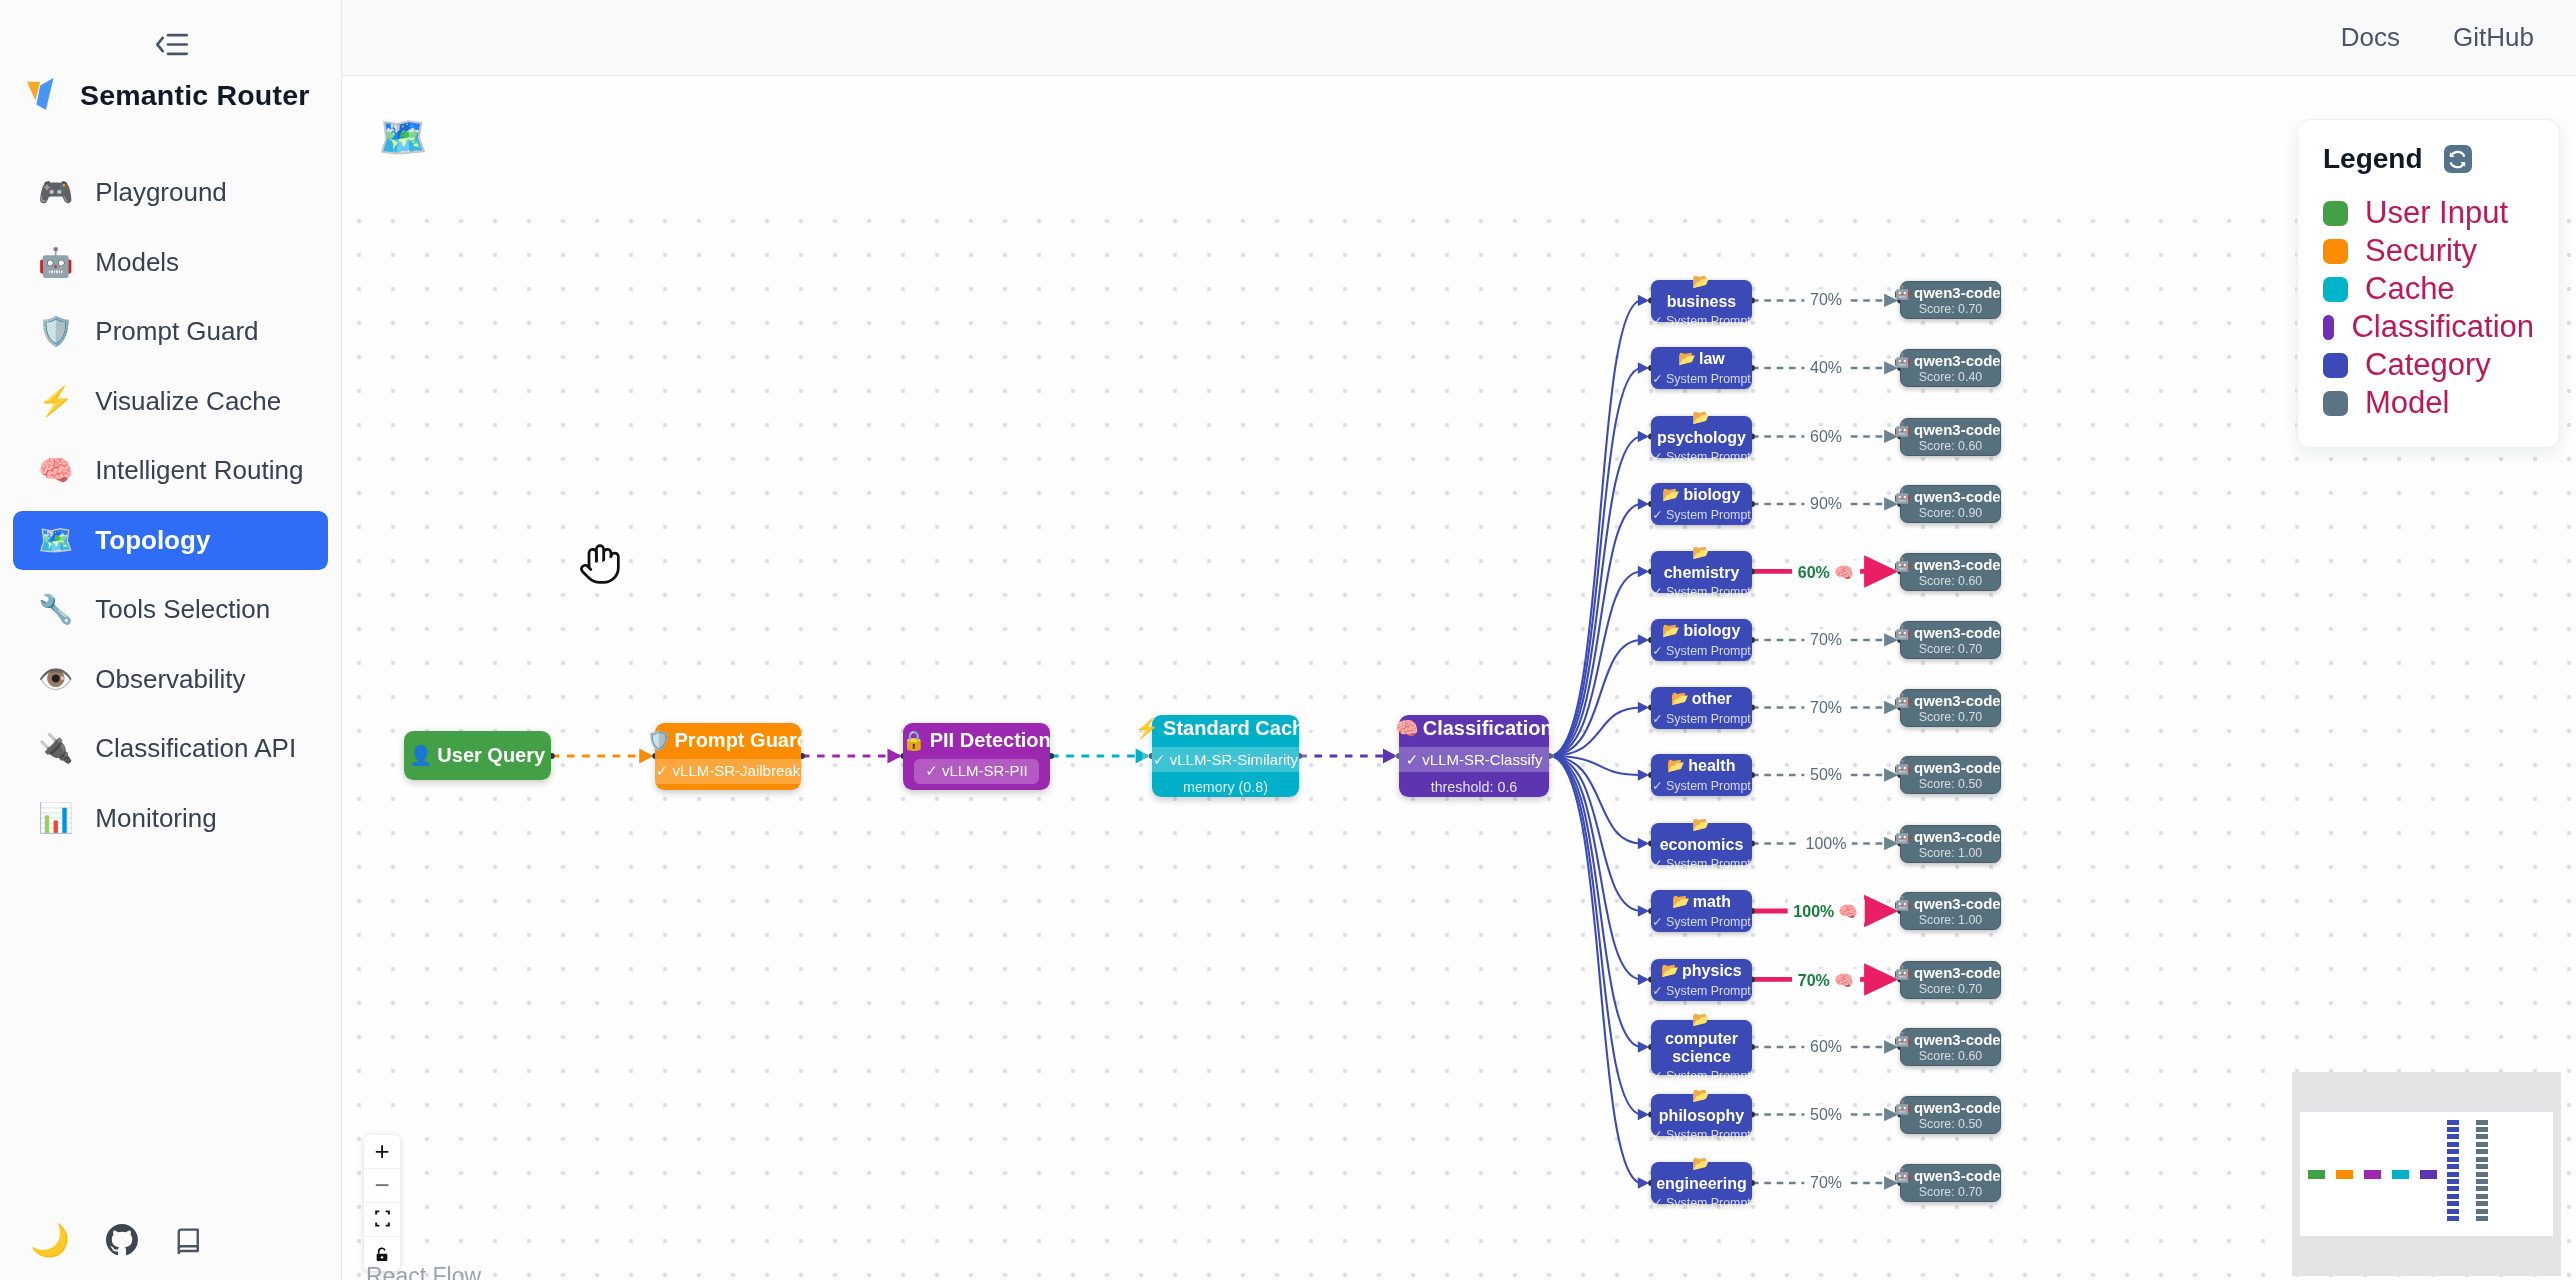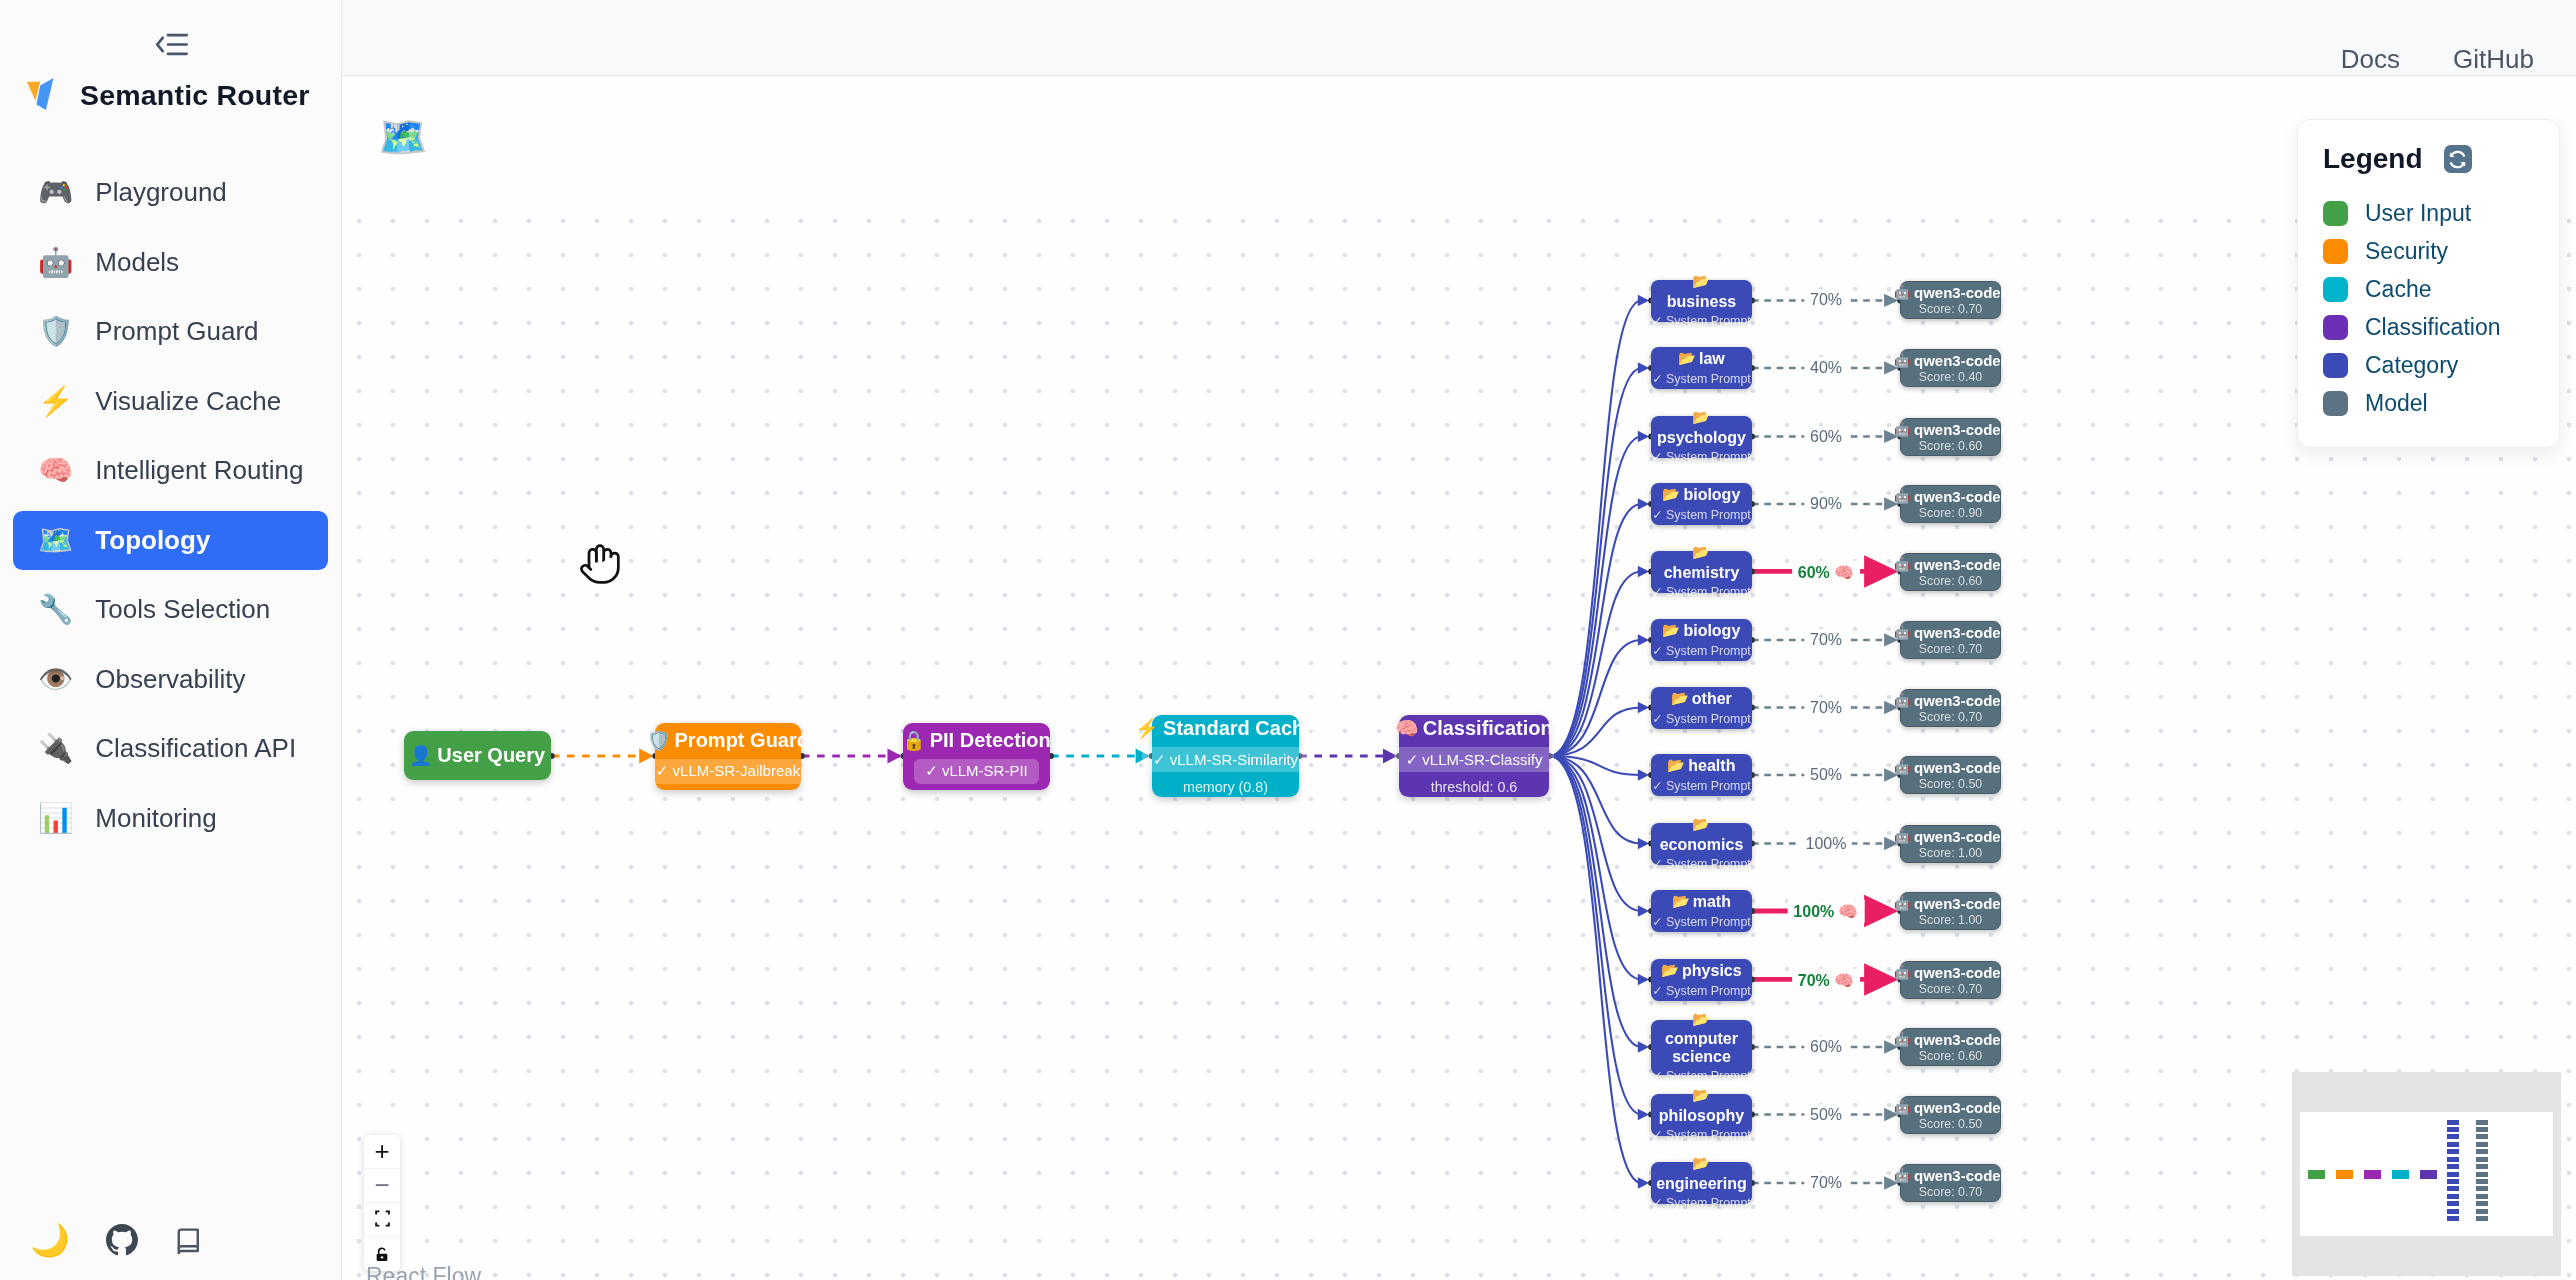--- a/index.html
+++ b/index.html
@@ -12,21 +12,21 @@
   .brand { position:absolute; top:76px; left:25px; display:flex; align-items:center; gap:17px; }
   .brand-name { font-size:28.5px; font-weight:bold; color:#111827; letter-spacing:0.2px; }
   .nav { position:absolute; top:163px; left:13.3px; right:13.3px; display:flex; flex-direction:column; gap:10.5px; }
   .nav-item { height:59px; display:flex; align-items:center; gap:23px; padding-left:25px; border-radius:9.5px; color:#374151; font-size:26px; cursor:pointer; }
   .nav-item .nav-icon { font-size:28.5px; width:34px; text-align:center; }
   .nav-item.active { background:#2f6df6; color:#fff; font-weight:bold; }
   .side-footer { position:absolute; left:30px; bottom:21px; display:flex; align-items:center; gap:36px; }
   .side-footer .f-icon { font-size:32px; background:none; border:none; cursor:pointer; display:flex; align-items:center; }
 
   
-  .topbar { position:absolute; left:342px; top:0; width:2234px; height:76px; background:#f8f9fa; border-bottom:1px solid #e6e8ec; display:flex; align-items:flex-end; justify-content:flex-end; gap:53px; padding-right:42px; z-index:4; }
+  .topbar { position:absolute; left:342px; top:0; width:2234px; height:76px; background:#f8f9fa; border-bottom:1px solid #e6e8ec; display:flex; align-items:center; justify-content:flex-end; gap:53px; padding-right:42px; z-index:4; }
   .top-link { font-size:26px; color:#4a5568; text-decoration:none; cursor:pointer; background:none; border:none; }
 
   
   .canvas { position:absolute; left:342px; top:76px; width:2234px; height:1204px; background:#fefefe; overflow:hidden; }
   .dots { position:absolute; left:0; top:128px; right:0; bottom:0;
           background-image:radial-gradient(#dcdfe8 2.1px, transparent 2.2px);
           background-size:34px 34px; }
   .page-header { position:absolute; left:36px; top:38px; display:flex; align-items:center; gap:15px; z-index:2; }
   .page-emoji { font-size:40px; }
   .page-title { font-size:44px; font-weight:bold; color:#0f172a; letter-spacing:0.3px; }
@@ -54,21 +54,21 @@
   .pct-label { position:absolute; transform:translate(-50%,-50%); font-size:16px; color:#5b6b7c; background:#fefefe; padding:1.9px 5.7px; z-index:2; white-space:nowrap; }
   .pct-label.reasoning { color:#15803d; font-weight:bold; }
 
   
   .legend { position:absolute; left:1955px; top:43px; width:263px; background:#fff; border:1px solid #eceef2; border-radius:13.3px; box-shadow:0 5.7px 17px rgba(15,23,42,.08); padding:23px 25px 25px 25px; z-index:3; }
   .legend-head { display:flex; align-items:center; gap:21px; margin-bottom:19px; }
   .legend-title { font-size:28px; font-weight:bold; color:#111827; }
   .legend-refresh { width:28.5px; height:28.5px; border:none; border-radius:6.7px; background:#55738c; display:flex; align-items:center; justify-content:center; cursor:pointer; }
   .legend-item { display:flex; align-items:center; gap:17px; height:38px; }
   .legend-swatch { width:25px; height:25px; border-radius:6.7px; }
-  .legend-label { font-size:23px; color:#0c4a6e; }
+  .legend-label { font-size:31px; color:#be185d; }
   .legend-line-item { display:flex; align-items:center; gap:15px; height:38px; }
   .legend-line { width:49px; height:4.8px; border-radius:2.9px; }
   .legend-line-label { font-size:23px; color:#1f2937; }
 
   
   .controls { position:absolute; left:22px; top:1059px; width:36px; background:#fff; border-radius:5.7px; box-shadow:0 1.9px 7.6px rgba(0,0,0,.15); z-index:3; display:flex; flex-direction:column; }
   .ctrl-btn { width:36px; height:34px; border:none; background:#fff; display:flex; align-items:center; justify-content:center; font-size:26px; color:#111; cursor:pointer; border-bottom:1px solid #f1f2f4; }
   .ctrl-btn:first-child { border-radius:5.7px 5.7px 0 0; }
   .ctrl-btn:last-child { border-radius:0 0 5.7px 5.7px; border-bottom:none; }
 

